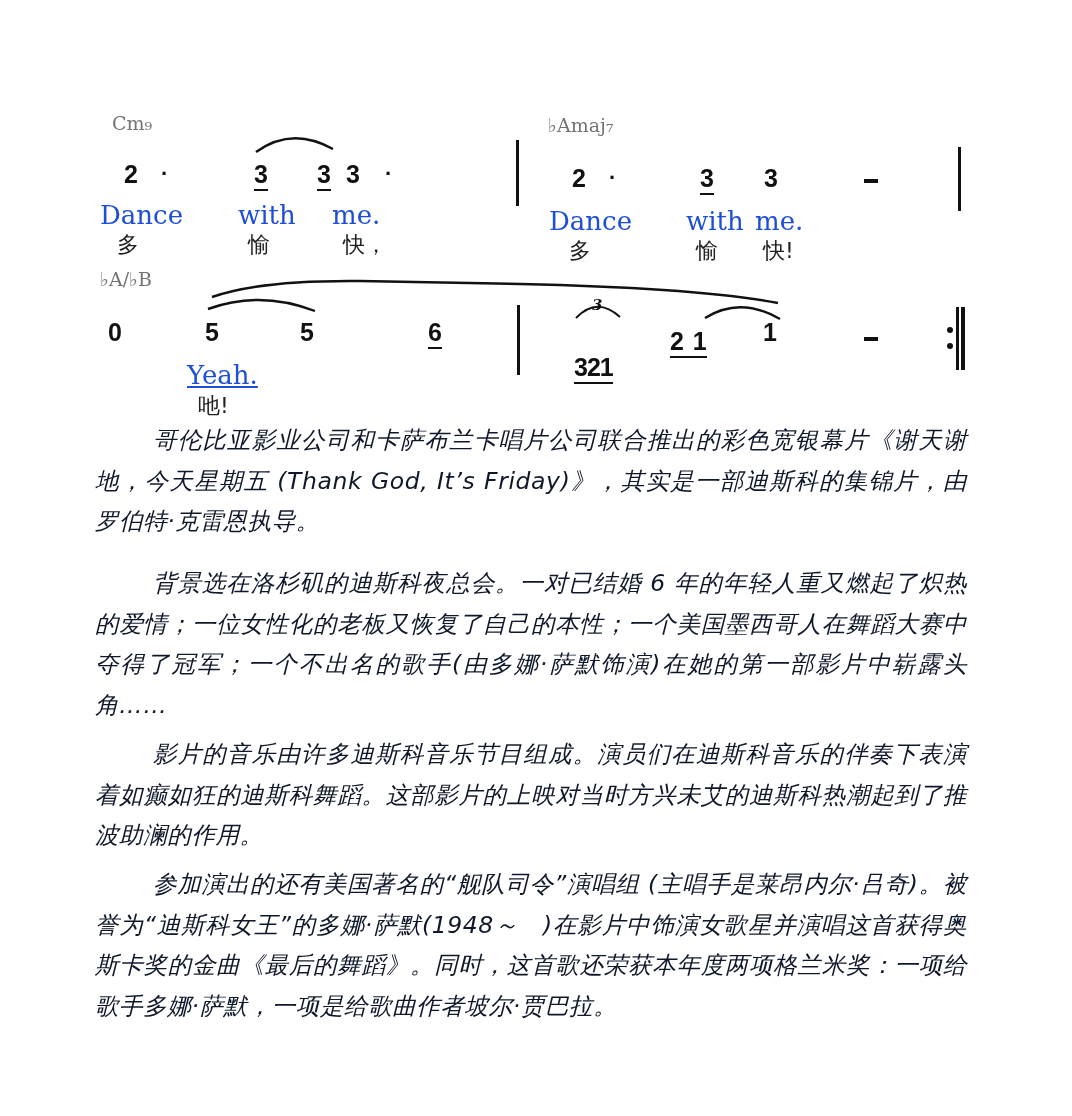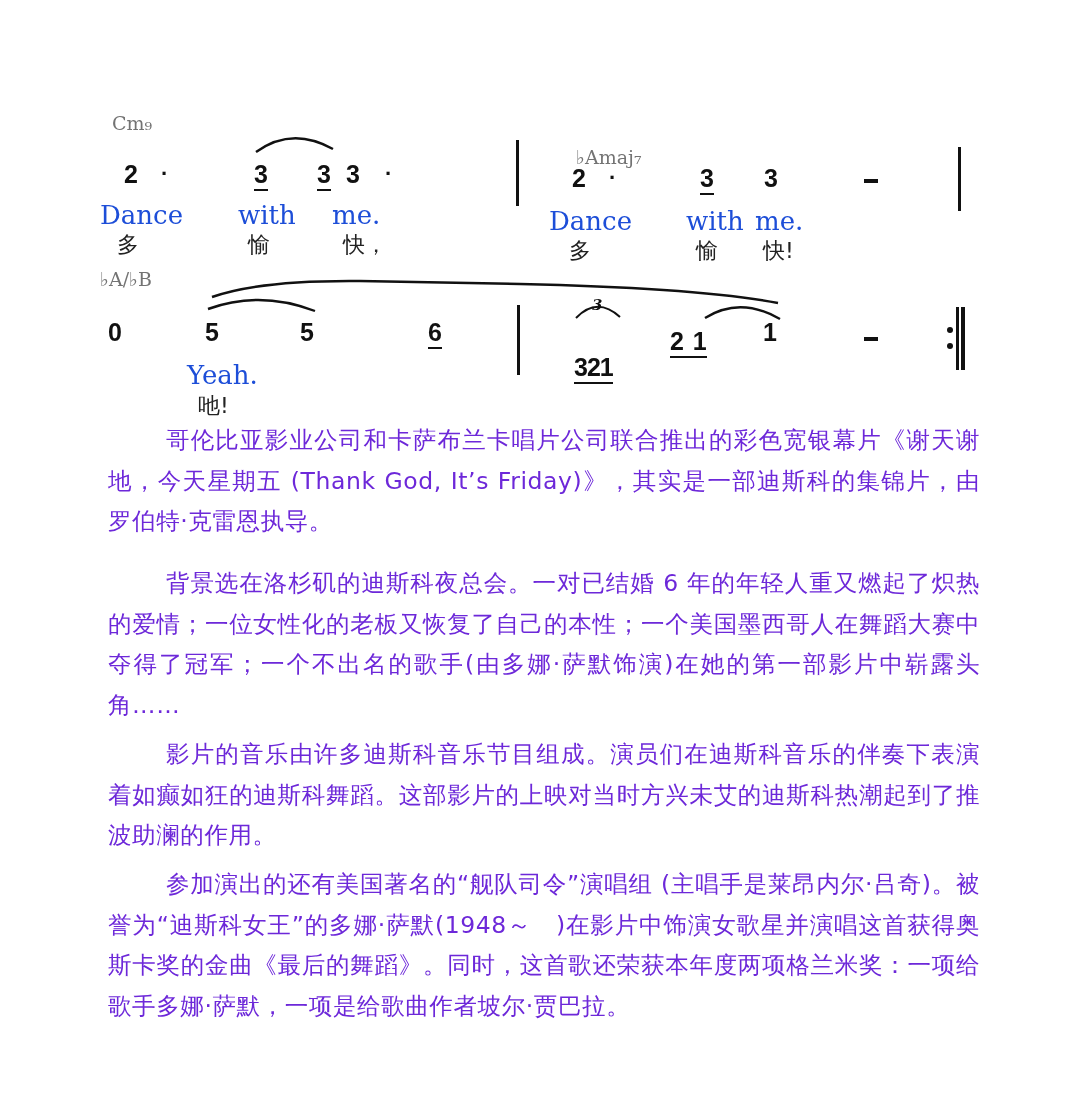--- a/index.html
+++ b/index.html
@@ -11,23 +11,23 @@
   .chord { font-family:"DejaVu Serif", serif; font-size:19px; color:#737373; }
   .note { font-family:"Liberation Sans", sans-serif; font-weight:bold; font-size:25px; line-height:28px; color:#111; }
   .note.ul { border-bottom:2px solid #111; padding-bottom:1px; }
   .dot { font-family:"Liberation Sans", sans-serif; font-weight:bold; font-size:22px; line-height:28px; }
   .lyric-en { font-family:"DejaVu Serif", serif; font-size:26px; color:#1d4ed8; }
   .lyric-zh { font-family:"DejaVu Sans", sans-serif; font-size:22px; color:#222; }
   .bar { position:absolute; width:3px; background:#111; }
   .dash { position:absolute; height:4px; width:14px; background:#111; }
   svg.slurs { position:absolute; left:0; top:0; }
   .para {
-    position:absolute; left:108px; width:872px;
-    font-family:"DejaVu Sans", sans-serif; font-size:23.5px; line-height:40.5px; color:#6d28d9;
-    text-align:justify; text-indent:58px; letter-spacing:0.6px;
+    position:absolute; left:95px; width:872px;
+    font-family:"DejaVu Sans", sans-serif; font-size:23.5px; line-height:40.5px; color:#0f172a;
+    text-align:justify; text-indent:58px; letter-spacing:0.6px;font-style:italic;
   }
   .repeat-dot { position:absolute; width:6px; height:6px; border-radius:50%; background:#111; }
 </style>
 </head>
 <body>
 
 <div>
 
   <span class="abs chord" style="left:112px; top:112px;">Cm₉</span>
   <span class="abs note" style="left:124px; top:160px;">2</span>
@@ -40,21 +40,21 @@
   <span class="abs lyric-en" style="left:100px; top:200px;">Dance</span>
   <span class="abs lyric-en" style="left:238px; top:200px;">with</span>
   <span class="abs lyric-en" style="left:332px; top:200px;">me.</span>
 
   <span class="abs lyric-zh" style="left:117px; top:230px;">多</span>
   <span class="abs lyric-zh" style="left:248px; top:230px;">愉</span>
   <span class="abs lyric-zh" style="left:343px; top:230px;">快，</span>
 
   <div class="bar" style="left:516px; top:140px; height:66px;"></div>
 
-  <span class="abs chord" style="left:576px; top:114px;margin-top:32px;">♭Amaj₇</span>
+  <span class="abs chord" style="left:548px; top:114px;">♭Amaj₇</span>
   <span class="abs note" style="left:572px; top:164px;">2</span>
   <span class="abs dot" style="left:609px; top:164px;">·</span>
   <span class="abs note ul" style="left:700px; top:164px;">3</span>
   <span class="abs note" style="left:764px; top:164px;">3</span>
   <div class="dash" style="left:864px; top:179px;"></div>
 
   <span class="abs lyric-en" style="left:549px; top:206px;">Dance</span>
   <span class="abs lyric-en" style="left:686px; top:206px;">with</span>
   <span class="abs lyric-en" style="left:755px; top:206px;">me.</span>
 
@@ -66,21 +66,21 @@
 </div>
 
 <div>
   <span class="abs chord" style="left:100px; top:268px;">♭A/♭B</span>
 
   <span class="abs note" style="left:108px; top:318px;">0</span>
   <span class="abs note" style="left:205px; top:318px;">5</span>
   <span class="abs note" style="left:300px; top:318px;">5</span>
   <span class="abs note ul" style="left:428px; top:318px;">6</span>
 
-  <span class="abs lyric-en" style="left:187px; top:360px;">Yeah.</span>
+  <span class="abs lyric-en" style="left:187px; top:360px;text-decoration:underline;">Yeah.</span>
   <span class="abs lyric-zh" style="left:198px; top:391px;">吔!</span>
 
   <div class="bar" style="left:517px; top:305px; height:70px;"></div>
 
   <span class="abs" style="left:592px; top:296px; font-family:'DejaVu Serif', serif; font-style:italic; font-weight:bold; font-size:15px;">3</span>
   <span class="abs note ul" style="left:574px; top:318px; letter-spacing:-1px;margin-top:35px;">321</span>
   <span class="abs note ul" style="left:670px; top:318px; word-spacing:2px;margin-top:9px;">2 1</span>
   <span class="abs note" style="left:763px; top:318px;">1</span>
   <div class="dash" style="left:864px; top:337px;"></div>
 

